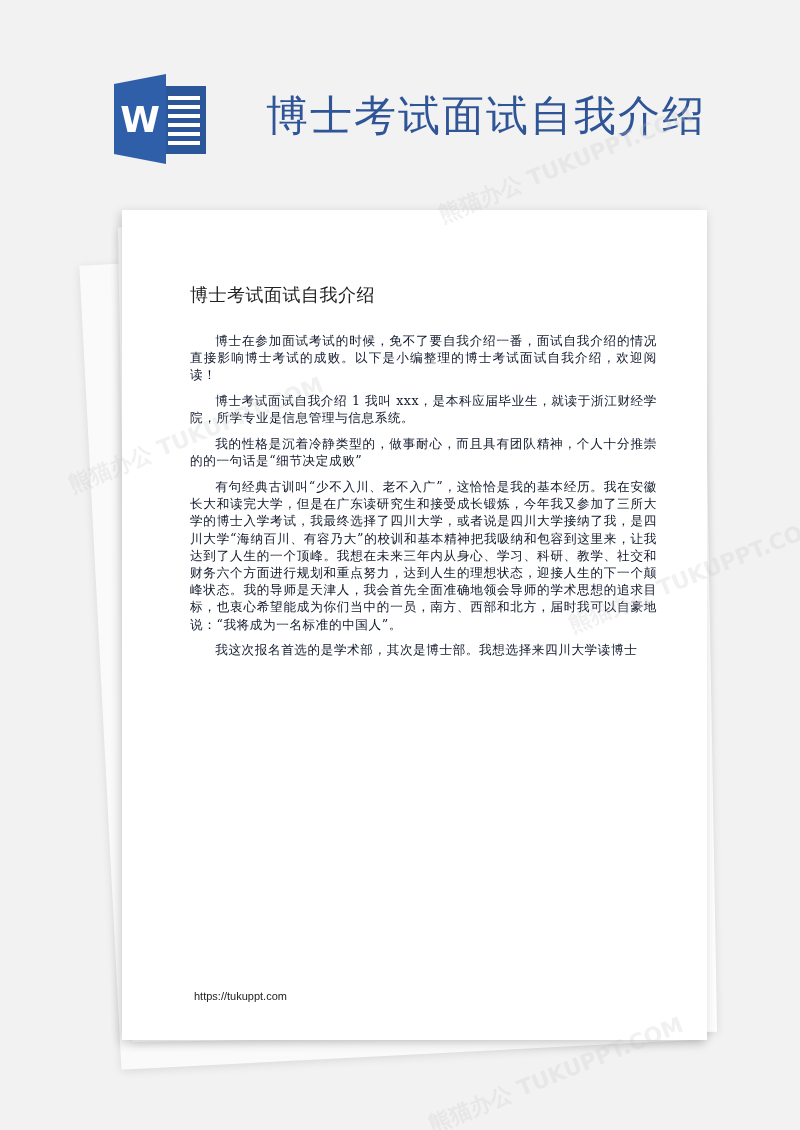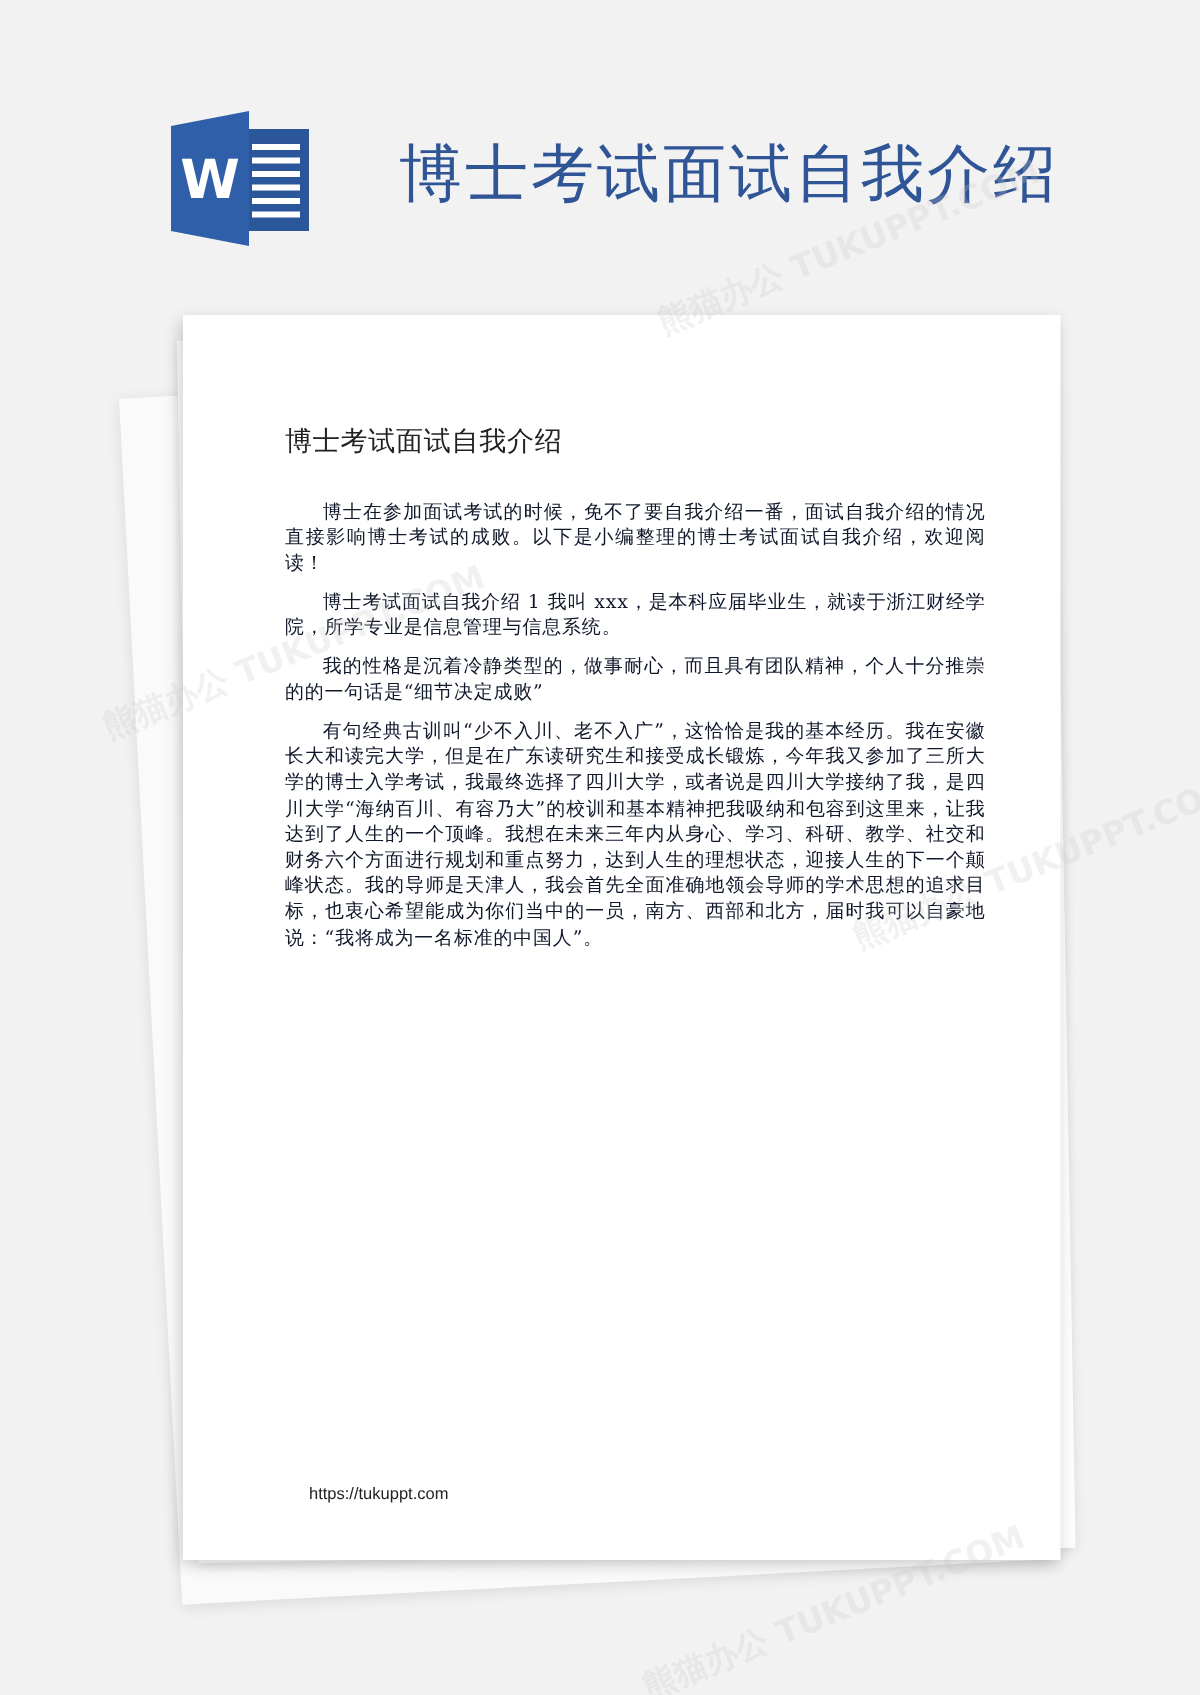--- a/index.html
+++ b/index.html
@@ -33,21 +33,21 @@
   }
   .doc-title {
     font-size: 18px; color: #222; margin: 0 0 24px 0; line-height: 26px; letter-spacing: 0.5px;
     font-weight: normal;
   }
   .para {
     font-size: 12.6px; color: #0f172a; line-height: 17.2px; text-indent: 2em;
     margin: 0 0 8.5px 0; text-align: justify; letter-spacing: 0.6px;
   }
   .footer-link {
-    position: absolute; left: 84px; top: 780px;
+    position: absolute; left: 72px; top: 780px;
     font-family: "Liberation Sans", "DejaVu Sans", sans-serif;
     font-size: 11px; color: #222;
   }
   .wm {
     position: absolute; font-family: "DejaVu Sans", sans-serif; font-size: 22px; font-weight: bold;
     color: rgba(200,200,200,0.25); transform: rotate(-22deg); white-space: nowrap; pointer-events: none;
   }
 </style>
 </head>
 <body>
@@ -71,19 +71,20 @@
 
 <div class="sheet-back1"></div>
 <div class="sheet-back2"></div>
 
 <div class="page">
   <h1 class="doc-title">博士考试面试自我介绍</h1>
   <p class="para">博士在参加面试考试的时候，免不了要自我介绍一番，面试自我介绍的情况直接影响博士考试的成败。以下是小编整理的博士考试面试自我介绍，欢迎阅读！</p>
   <p class="para">博士考试面试自我介绍 1 我叫 xxx，是本科应届毕业生，就读于浙江财经学院，所学专业是信息管理与信息系统。</p>
   <p class="para">我的性格是沉着冷静类型的，做事耐心，而且具有团队精神，个人十分推崇的的一句话是“细节决定成败”</p>
   <p class="para">有句经典古训叫“少不入川、老不入广”，这恰恰是我的基本经历。我在安徽长大和读完大学，但是在广东读研究生和接受成长锻炼，今年我又参加了三所大学的博士入学考试，我最终选择了四川大学，或者说是四川大学接纳了我，是四川大学“海纳百川、有容乃大”的校训和基本精神把我吸纳和包容到这里来，让我达到了人生的一个顶峰。我想在未来三年内从身心、学习、科研、教学、社交和财务六个方面进行规划和重点努力，达到人生的理想状态，迎接人生的下一个颠峰状态。我的导师是天津人，我会首先全面准确地领会导师的学术思想的追求目标，也衷心希望能成为你们当中的一员，南方、西部和北方，届时我可以自豪地说：“我将成为一名标准的中国人”。</p>
+  <p class="para">我这次报名首选的是学术部，其次是博士部。我想选择来四川大学读博士</p>
   <div class="footer-link">https://tukuppt.com</div>
 </div>
 
 <div class="wm" style="left:430px; top:150px;">熊猫办公 TUKUPPT.COM</div>
 <div class="wm" style="left:60px; top:420px;">熊猫办公 TUKUPPT.COM</div>
 <div class="wm" style="left:560px; top:560px;">熊猫办公 TUKUPPT.COM</div>
 <div class="wm" style="left:420px; top:1060px;">熊猫办公 TUKUPPT.COM</div>
 
 </body></html>

